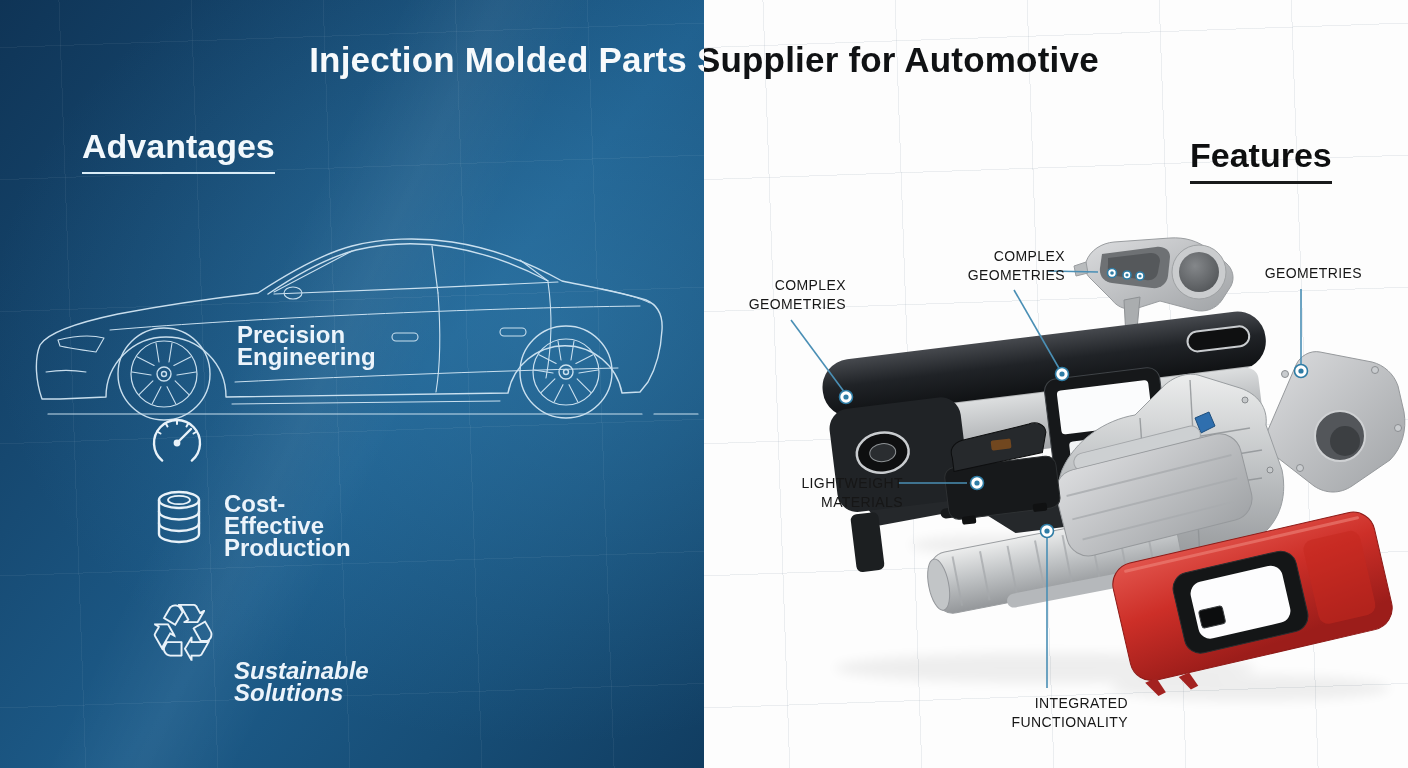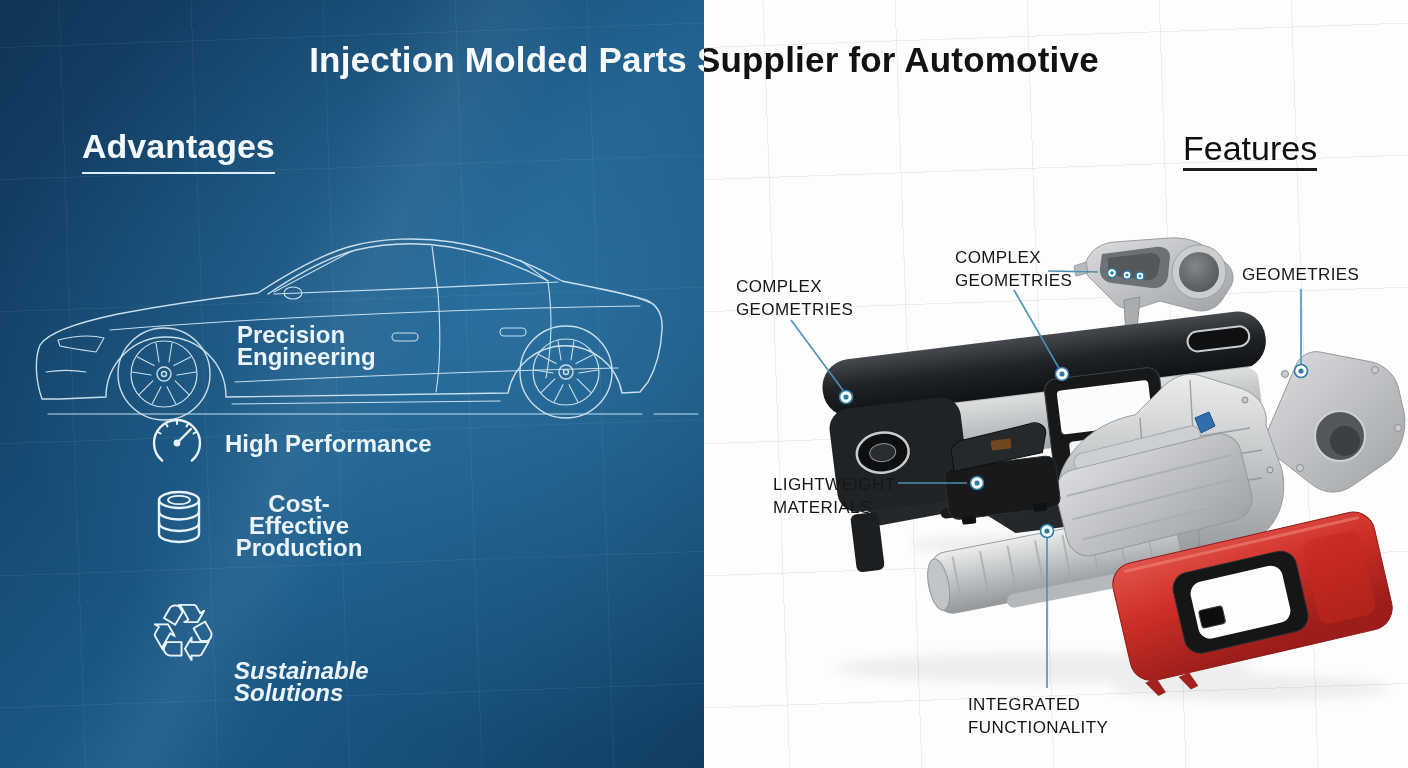--- a/index.html
+++ b/index.html
@@ -44,43 +44,43 @@
   }
   .main-title.white{color:#f7fafc;clip-path:inset(0 50% 0 0);}
   .main-title.dark{color:#101214;clip-path:inset(0 0 0 50%);}
 
   
   .adv-heading{
     position:absolute;left:82px;top:127px;margin:0;color:#f2f8fc;font-size:34px;font-weight:bold;
     padding-bottom:6px;border-bottom:2px solid #d9ecf7;z-index:6;
   }
   .feat-heading{
-    position:absolute;left:479px;top:129px;margin:0;color:#0e0f10;font-size:34px;font-weight:normal;
-    border-bottom:3px solid #191a1b;z-index:6;
+    position:absolute;left:479px;top:129px;margin:7px;color:#0e0f10;font-size:34px;font-weight:bold;
+    padding-bottom:6px;border-bottom:3px solid #191a1b;z-index:6;
   }
 
   
   .adv-item{position:absolute;z-index:5;display:flex;align-items:flex-start;}
   .adv-label{font-size:24px;font-weight:600;color:#ecf4fb;line-height:22px;}
   .adv-icon{display:block;}
   .item-precision{left:237px;top:324px;width:130px;}
   .item-performance-icon{left:147px;top:417px;}
   .item-performance-label{left:225px;top:433px;width:220px;}
   .item-cost-icon{left:151px;top:488px;}
-  .item-cost-label{left:224px;top:493px;width:150px;text-align:center;}
+  .item-cost-label{left:224px;top:493px;width:150px;}
   .item-sustainable-icon{left:139px;top:592px;}
   .item-sustainable-label{left:234px;top:660px;width:240px;font-style:italic;}
 
   .car-svg{position:absolute;top:0;left:0;z-index:4;}
 
   
   .collage-svg{position:absolute;top:0;left:0;z-index:4;}
   .feature-label{
-    position:absolute;z-index:10;font-size:17px;font-weight:500;letter-spacing:.4px;
-    color:#161616;text-align:left;line-height:1.33;
+    position:absolute;z-index:10;font-size:14px;font-weight:500;letter-spacing:.4px;
+    color:#161616;text-align:right;line-height:1.33;
   }
   .lbl-cg-left{left:32px;top:276px;width:110px;}
   .lbl-cg-center{left:251px;top:247px;width:110px;}
   .lbl-durability{left:538px;top:264px;width:120px;}
   .lbl-lightweight{left:69px;top:474px;width:130px;}
   .lbl-integrated{left:264px;top:694px;width:160px;}
 </style>
 </head>
 <body>
 
@@ -168,23 +168,20 @@
     <div class="adv-item item-precision">
       <span class="adv-label">Precision Engineering</span>
     </div>
 
     <svg class="adv-icon adv-item item-performance-icon" width="60" height="56" viewBox="0 0 60 56" fill="none" stroke="#e9f2f9" stroke-width="2.4" stroke-linecap="round">
       <path d="M15.2,43.6 A23,23 0 1 1 44.8,43.6"></path>
       <path d="M13.5,16.5 L10.1,14.5 M20.5,9.5 L18.5,6.1 M30,7 L30,3 M39.5,9.5 L41.5,6.1 M46.5,16.5 L49.9,14.5" stroke-width="2"></path>
       <path d="M30,26 L44,12"></path>
       <circle cx="30" cy="26" r="3.4" fill="#e9f2f9" stroke="none"></circle>
     </svg>
-    <div class="adv-item item-performance-label">
-      <span class="adv-label">High Performance</span>
-    </div>
 
     <svg class="adv-icon adv-item item-cost-icon" width="56" height="64" viewBox="0 0 56 64" fill="none" stroke="#e9f2f9" stroke-width="2.4" stroke-linecap="round">
       <ellipse cx="28" cy="12" rx="20" ry="8"></ellipse>
       <ellipse cx="28" cy="12" rx="11" ry="4.2" stroke-width="1.8"></ellipse>
       <path d="M8,12 V46 A20,8 0 0 0 48,46 V12"></path>
       <path d="M8,23.5 A20,8 0 0 0 48,23.5"></path>
       <path d="M8,35 A20,8 0 0 0 48,35"></path>
     </svg>
     <div class="adv-item item-cost-label">
       <span class="adv-label">Cost-Effective Production</span>

